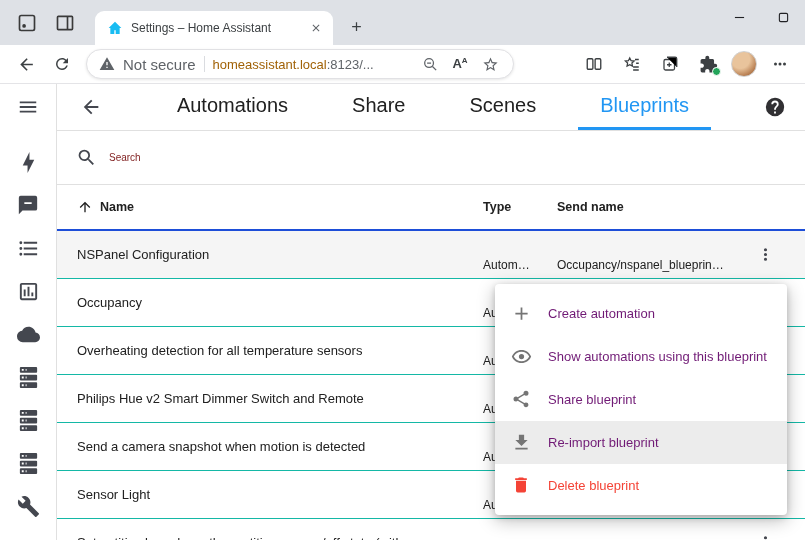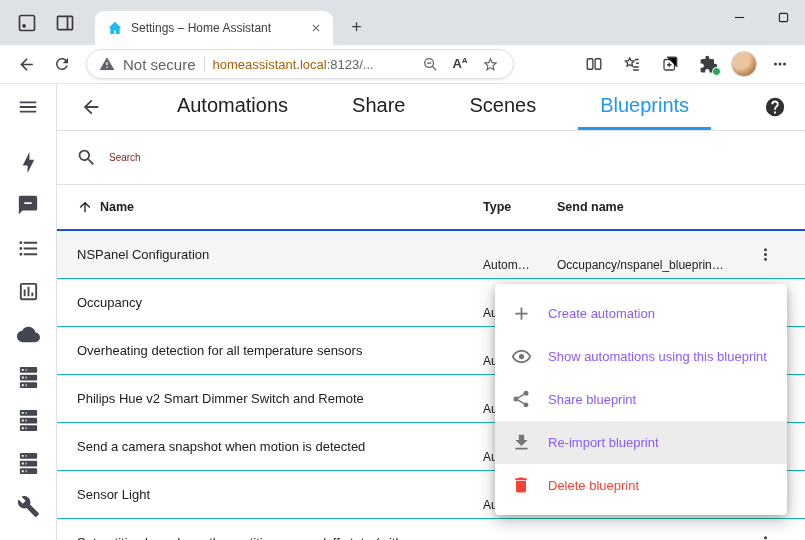--- a/index.html
+++ b/index.html
@@ -86,21 +86,21 @@
   .trow.selected{background:var(--row-selected);}
   .trow .c-name{font-size:13px;font-weight:normal;display:block;line-height:48px;}
   .trow .c-type,.trow .c-file{font-size:12px;margin-top:20px;}
   .dots-btn{width:30px;height:30px;border-radius:50%;color:#44474f;}
 
   
   .ctx-menu{
     position:absolute;left:495px;top:284px;width:292px;background:#fff;border-radius:4px;
     box-shadow:0 5px 18px rgba(0,0,0,.28),0 2px 6px rgba(0,0,0,.16);padding:8px 0;z-index:20;
   }
-  .ctx-item{height:43px;display:flex;align-items:center;gap:16px;padding:0 16px;font-size:13px;color:#8b5cf6;cursor:pointer;white-space:nowrap;}
+  .ctx-item{height:43px;display:flex;align-items:center;gap:16px;padding:0 16px;font-size:13px;color:#701a75;cursor:pointer;white-space:nowrap;}
   .ctx-item .mi{width:21px;height:21px;color:#757575;flex:none;}
   .ctx-item.highlighted{background:var(--menu-highlight);}
   .ctx-item.danger{color:var(--danger);}
   .ctx-item.danger .mi{color:var(--danger);}
 </style>
 </head>
 <body>
 
 <div class="tabstrip">
   <div class="titlebar-icons">

